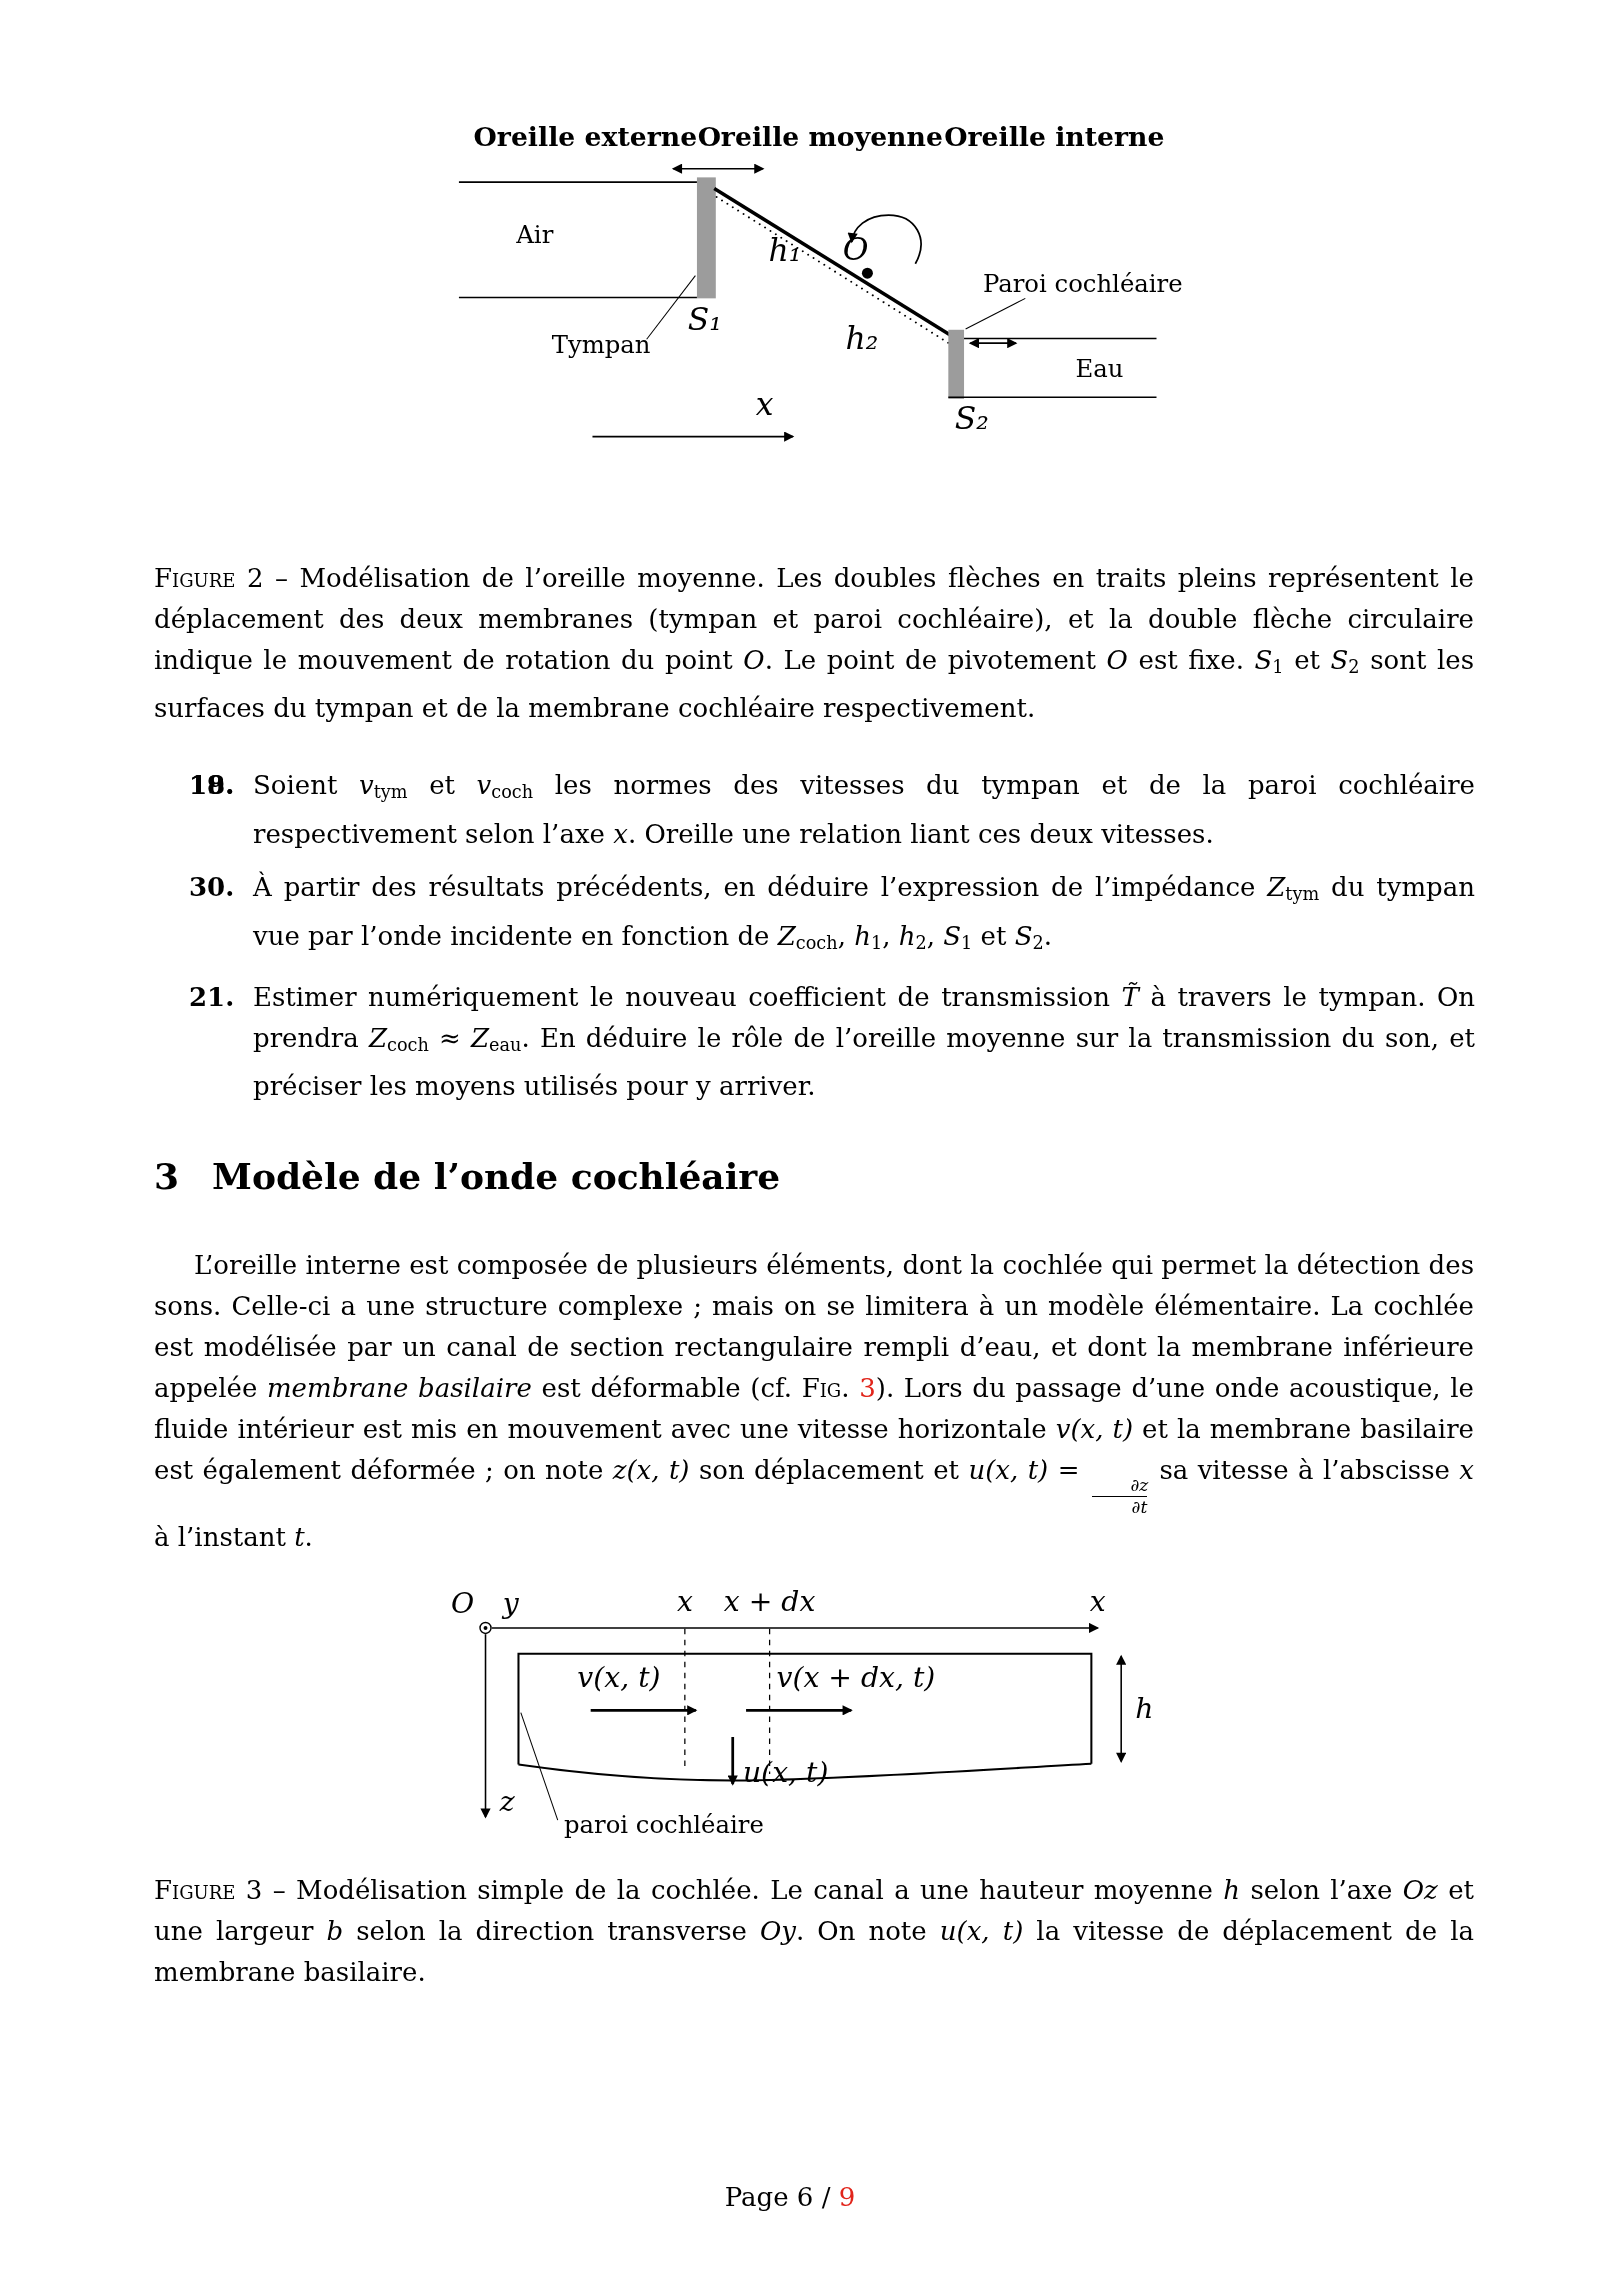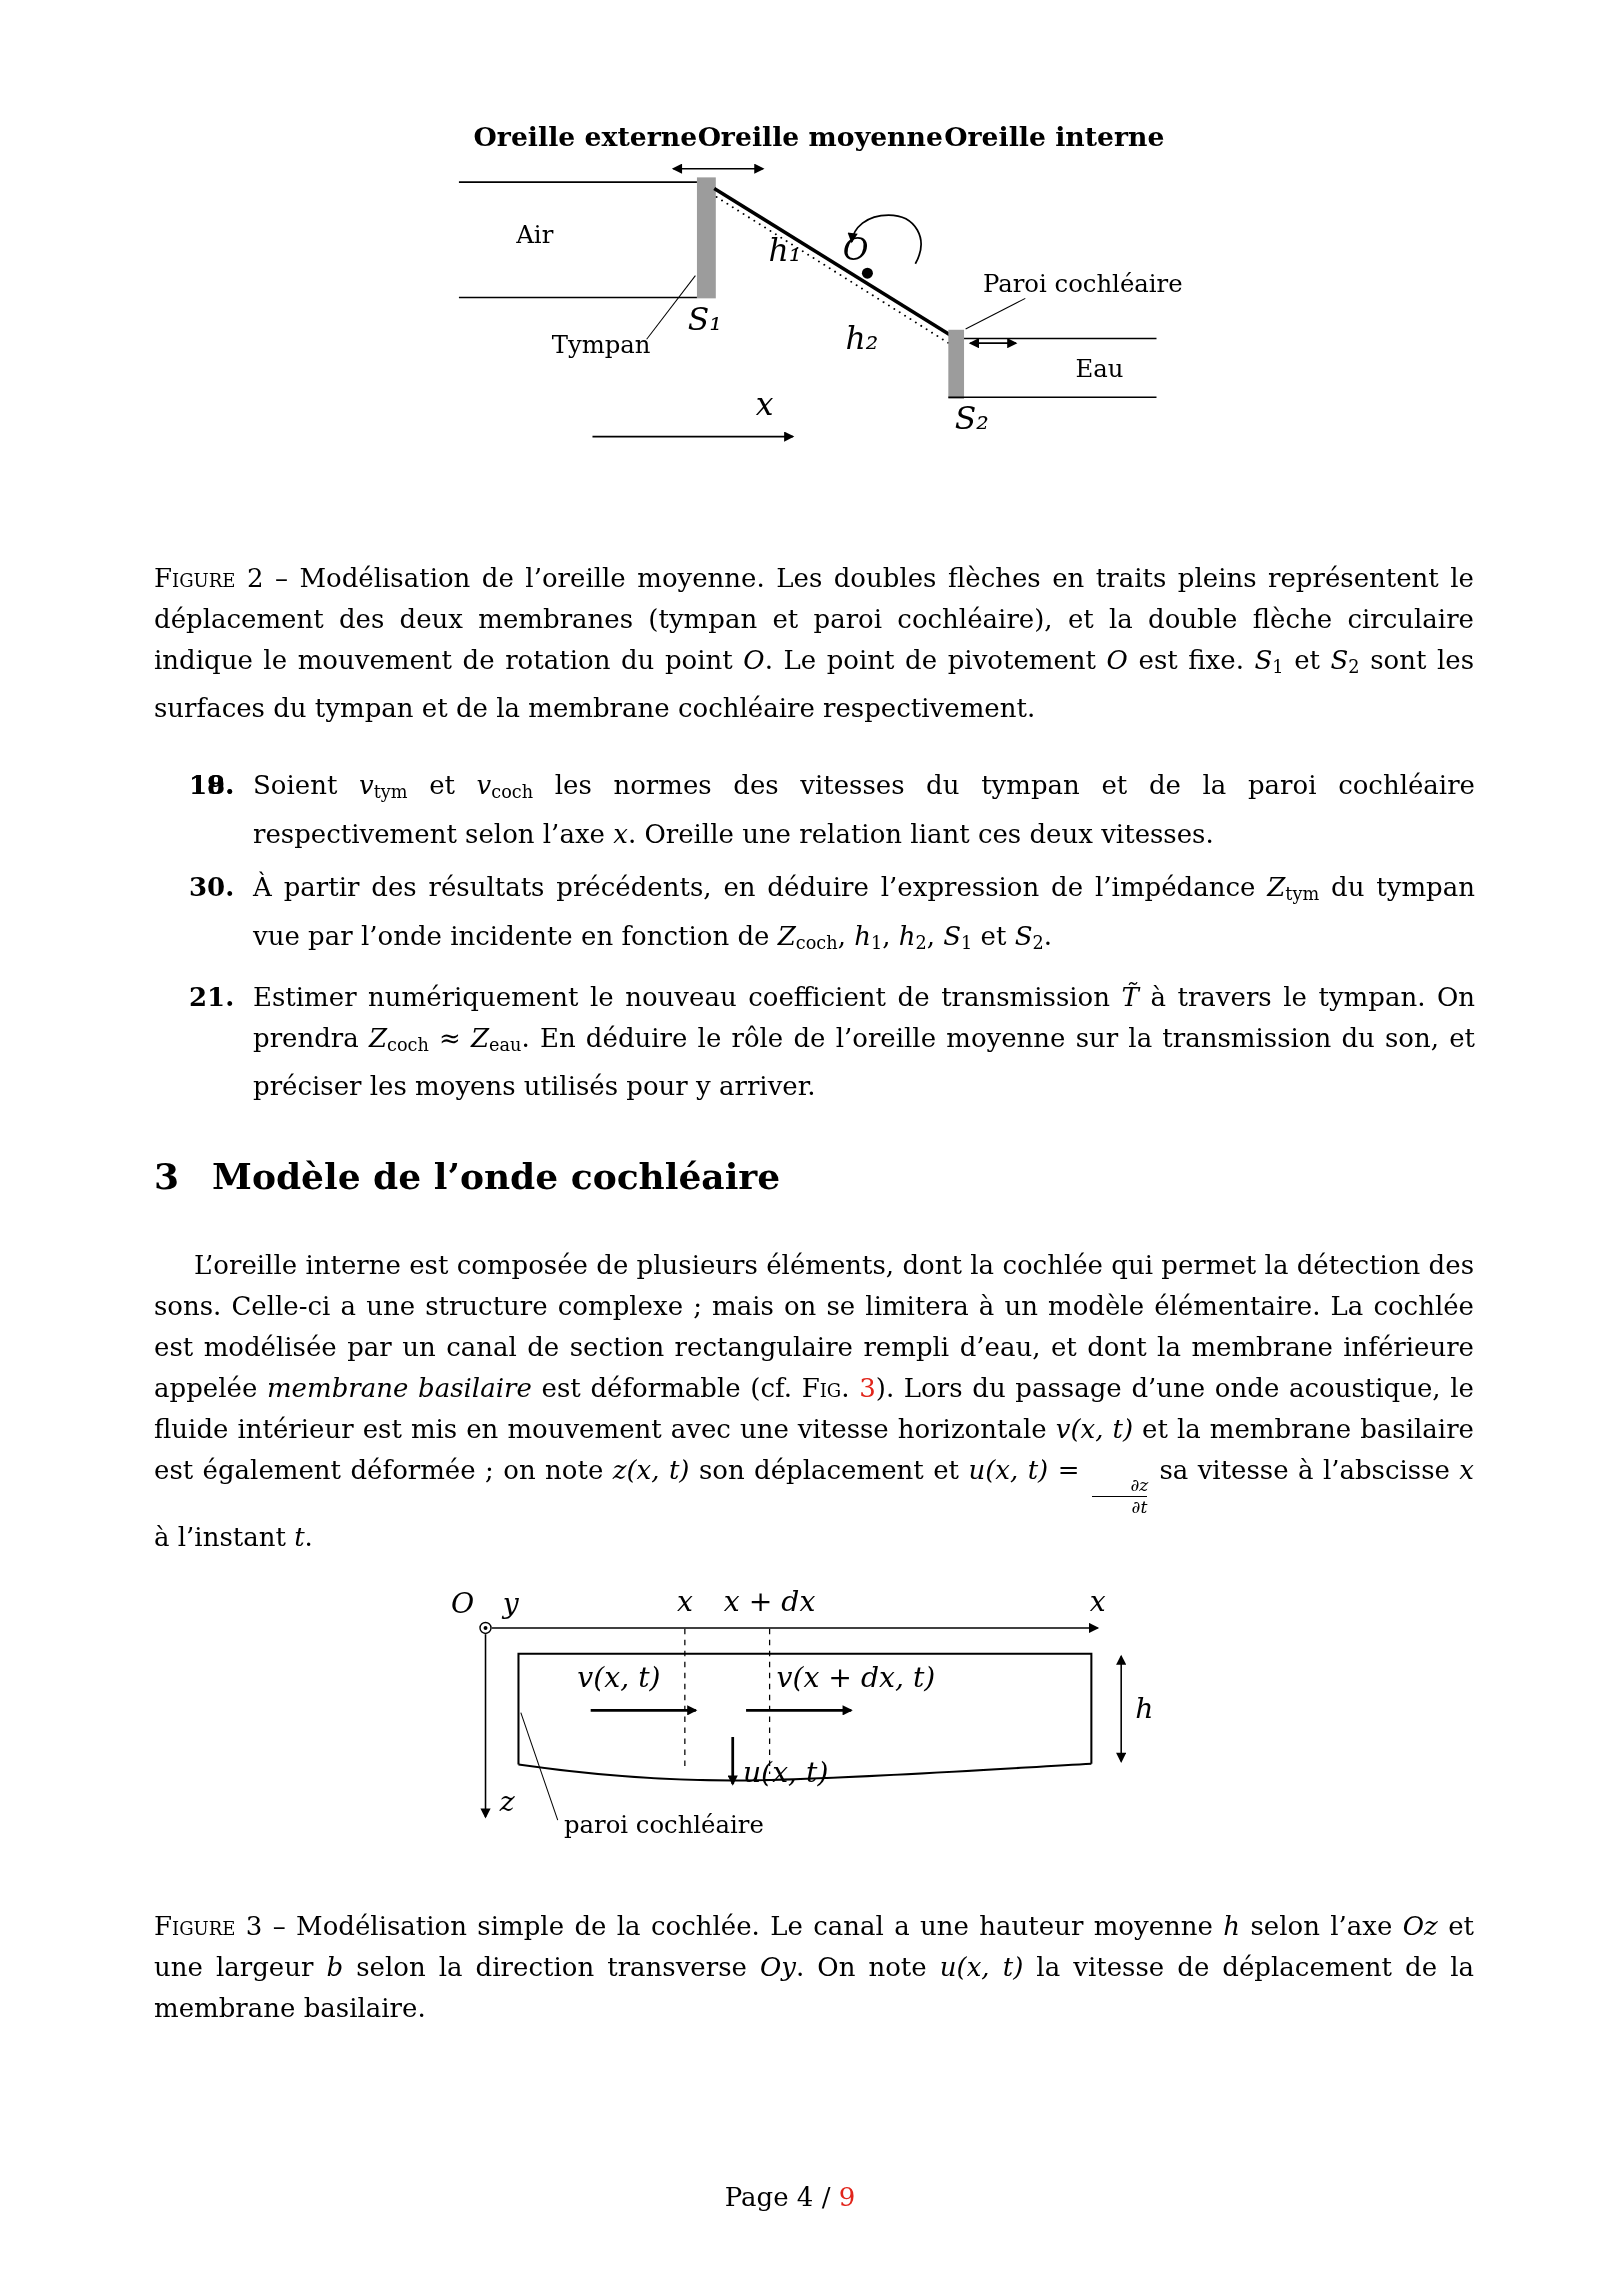--- a/index.html
+++ b/index.html
@@ -6,21 +6,21 @@
   .page{position:relative;width:1580px;height:2295px;background:#fff;overflow:hidden;color:#000;
         font-family:"DejaVu Serif","Liberation Serif",serif;font-size:26px;line-height:41px;}
   .caption,.para{margin:0 0 0 154px;width:1320px;text-align:justify;}
   .cap2{margin-top:104px;}
   .questions{margin:36px 16px 0 154px;width:1320px;}
   .q{position:relative;margin:0 0 12.6px 99px;width:1222px;text-align:justify;}
   .qnum{position:absolute;left:-64px;top:0;font-weight:bold;}
   .sec{margin:46px 0 0 154px;font-size:36px;font-weight:bold;display:flex;line-height:47px;}
   .sec-num{margin-right:33px;}
   .para{margin-top:45px;text-indent:40px;}
-  .cap3{margin-top:52px;}
+  .cap3{margin-top:16px;}
   .footer{position:absolute;left:0;bottom:77px;width:100%;text-align:center;}
   .it,.mt{font-style:italic;}
   .sb{font-size:68%;vertical-align:-0.25em;}
   .sc{font-variant:small-caps;}
   .rd{color:var(--link-red,#e1251b);}
   .fr{display:inline-flex;flex-direction:column;align-items:center;vertical-align:-0.7em;
       font-style:italic;font-size:66%;line-height:1.2;padding:0 1.6px;}
   .fr-d{border-top:1.6px solid #000;}
   svg{display:block;overflow:visible;}
   .fig2{width:707px;height:338px;margin:116px 0 0 455px;}
@@ -160,16 +160,16 @@
 
     <line class="ln" x1="58" y1="55" x2="58" y2="288" marker-end="url(#a3)"></line>
     <text class="math md" x="76" y="280">z</text>
 
     <text class="lab" x="158" y="308">paroi cochléaire</text>
     <line class="tln" x1="150" y1="292" x2="103" y2="155"></line>
   </svg>
 
   <p class="caption cap3"><span class="sc">Figure</span><span> 3 – Modélisation simple de la cochlée. Le canal a une hauteur moyenne </span><span class="mt">h</span><span> selon l’axe </span><span class="mt">Oz</span><span> et une largeur </span><span class="mt">b</span><span> selon la direction transverse </span><span class="mt">Oy</span><span>. On note </span><span class="mt">u(x, t)</span><span> la vitesse de déplacement de la membrane basilaire.</span></p>
 
-  <div class="footer"><span>Page 4 / </span><span class="rd">9</span></div>
+  <div class="footer"><span>Page 6 / </span><span class="rd">9</span></div>
 
 </div>
 
 
 </body></html>

